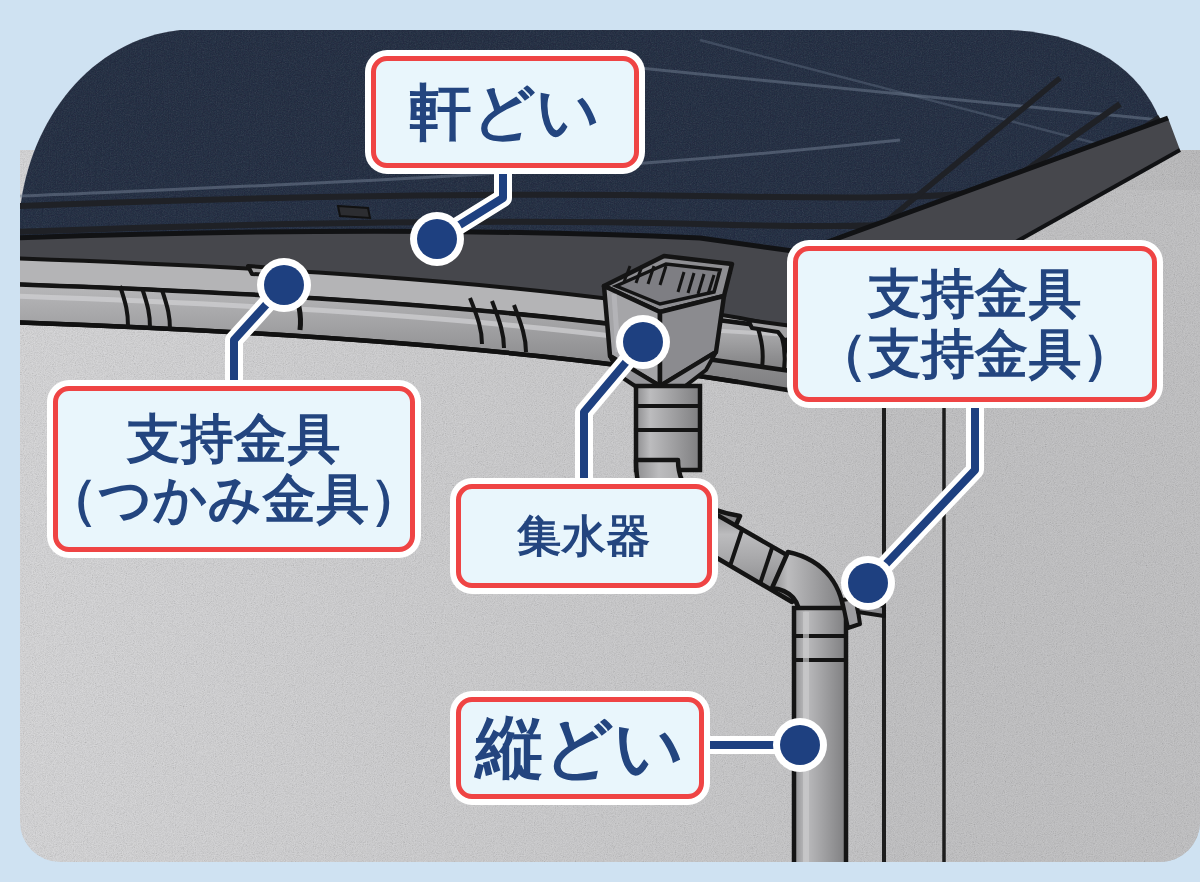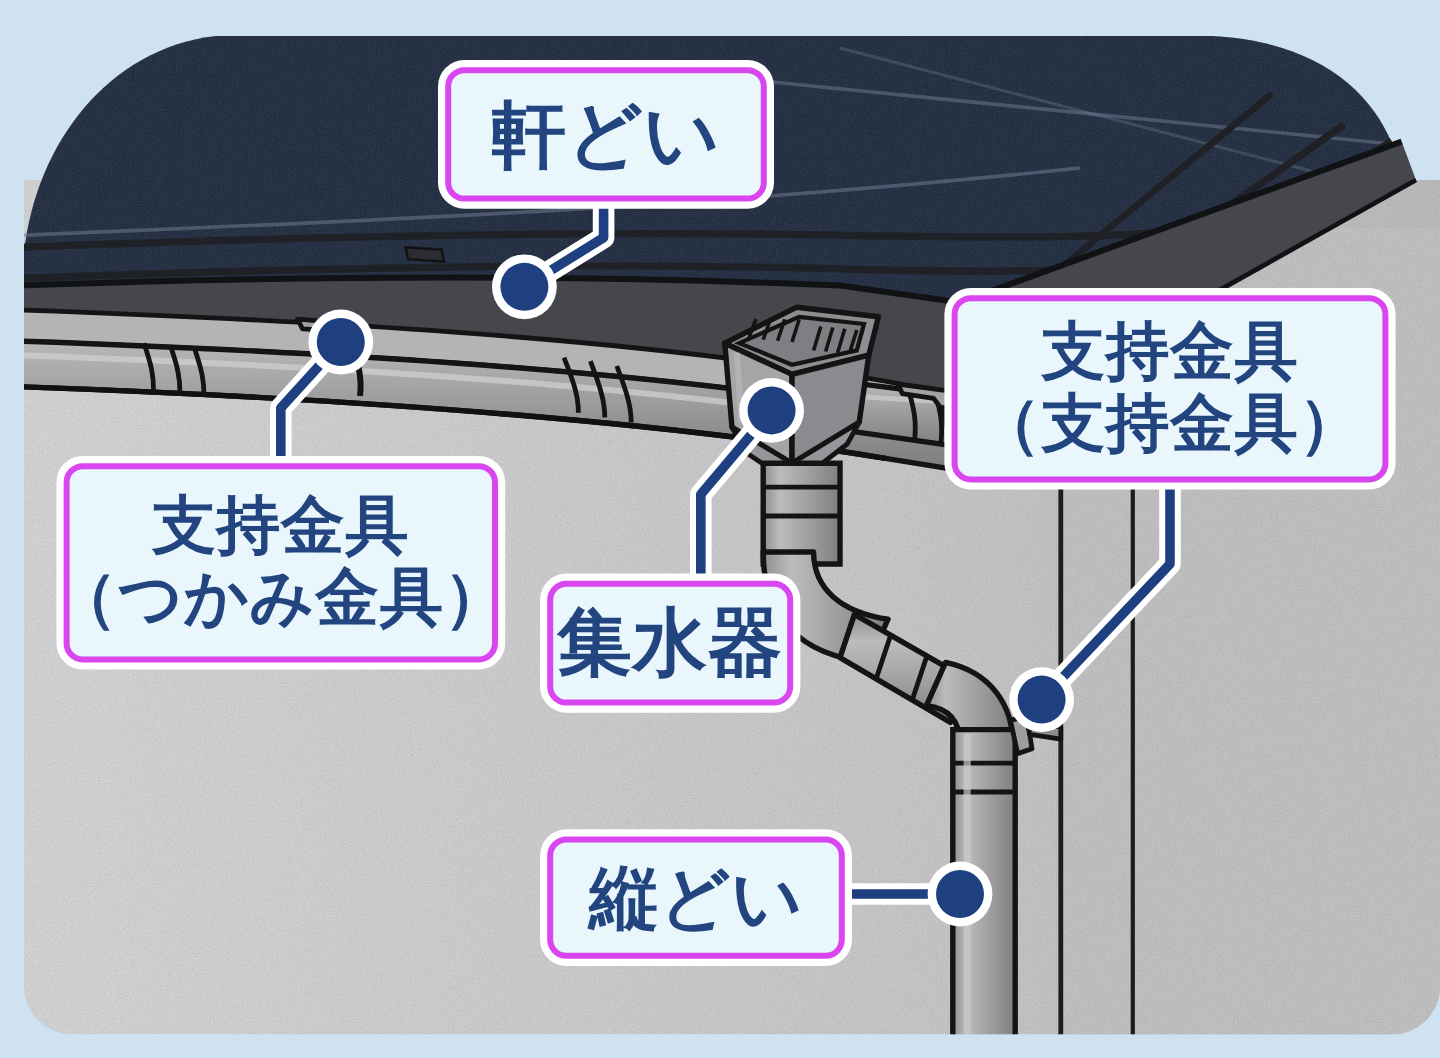--- a/index.html
+++ b/index.html
@@ -22,42 +22,42 @@
     left: 0;
     top: 0;
     width: 1200px;
     height: 882px;
     display: block;
   }
   .callout {
     position: absolute;
     box-sizing: border-box;
     background: #e9f6fc;
-    border: 5px solid #d946ef;
+    border: 5px solid #ef4444;
     border-radius: 16px;
     box-shadow: 0 0 0 6px #ffffff;
     color: #23457f;
     font-weight: 700;
     display: flex;
     flex-direction: column;
     align-items: center;
     justify-content: center;
     line-height: 1.05;
     letter-spacing: 0.01em;
     white-space: nowrap;
     z-index: 40;
   }
   .callout .line1 { display: block; }
   .callout .line2 { display: block; }
 
   #callout-nokidoi   { left: 371px;  top: 56px;  width: 268px; height: 112px; font-size: 62px; }
   #callout-shiji-hiuke { left: 53px;  top: 386px; width: 362px; height: 166px; font-size: 53px; }
   #callout-shiji-tsukami { left: 793px; top: 246px; width: 364px; height: 156px; font-size: 53px; }
-  #callout-shusuiki  { left: 456px;  top: 484px; width: 205px; height: 104px; font-size: 62px; }
-  #callout-tatedoi   { left: 456px;  top: 697px; width: 248px; height: 102px; font-size: 58px; }
+  #callout-shusuiki  { left: 456px;  top: 484px; width: 256px; height: 104px; font-size: 44px; }
+  #callout-tatedoi   { left: 456px;  top: 697px; width: 248px; height: 102px; font-size: 68px; }
 
   #callout-shiji-hiuke .line1,
   #callout-shiji-tsukami .line1 { margin-bottom: 4px; text-align: right; }
 </style>
 </head>
 <body>
 
 <div id="stage">
 
   <svg class="scene" viewBox="0 0 1200 882" xmlns="http://www.w3.org/2000/svg">

